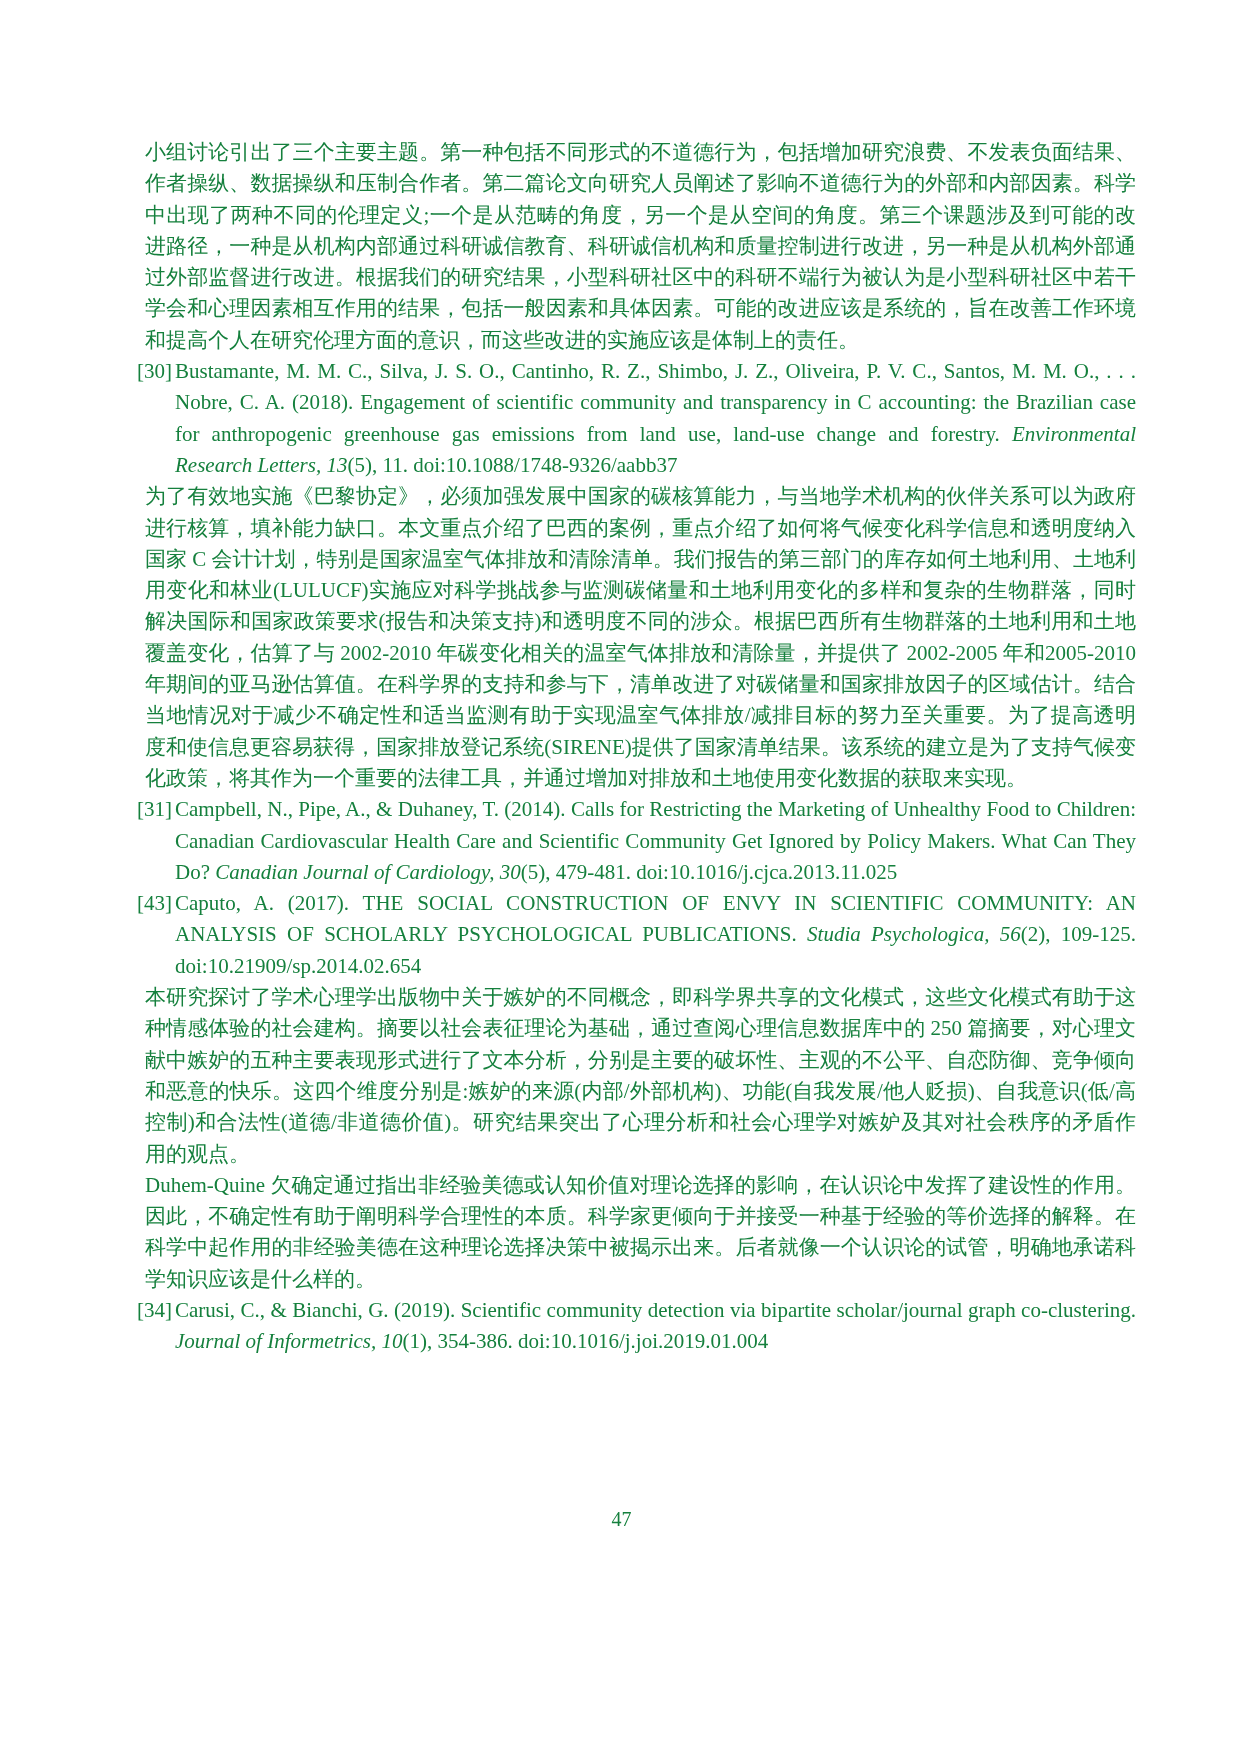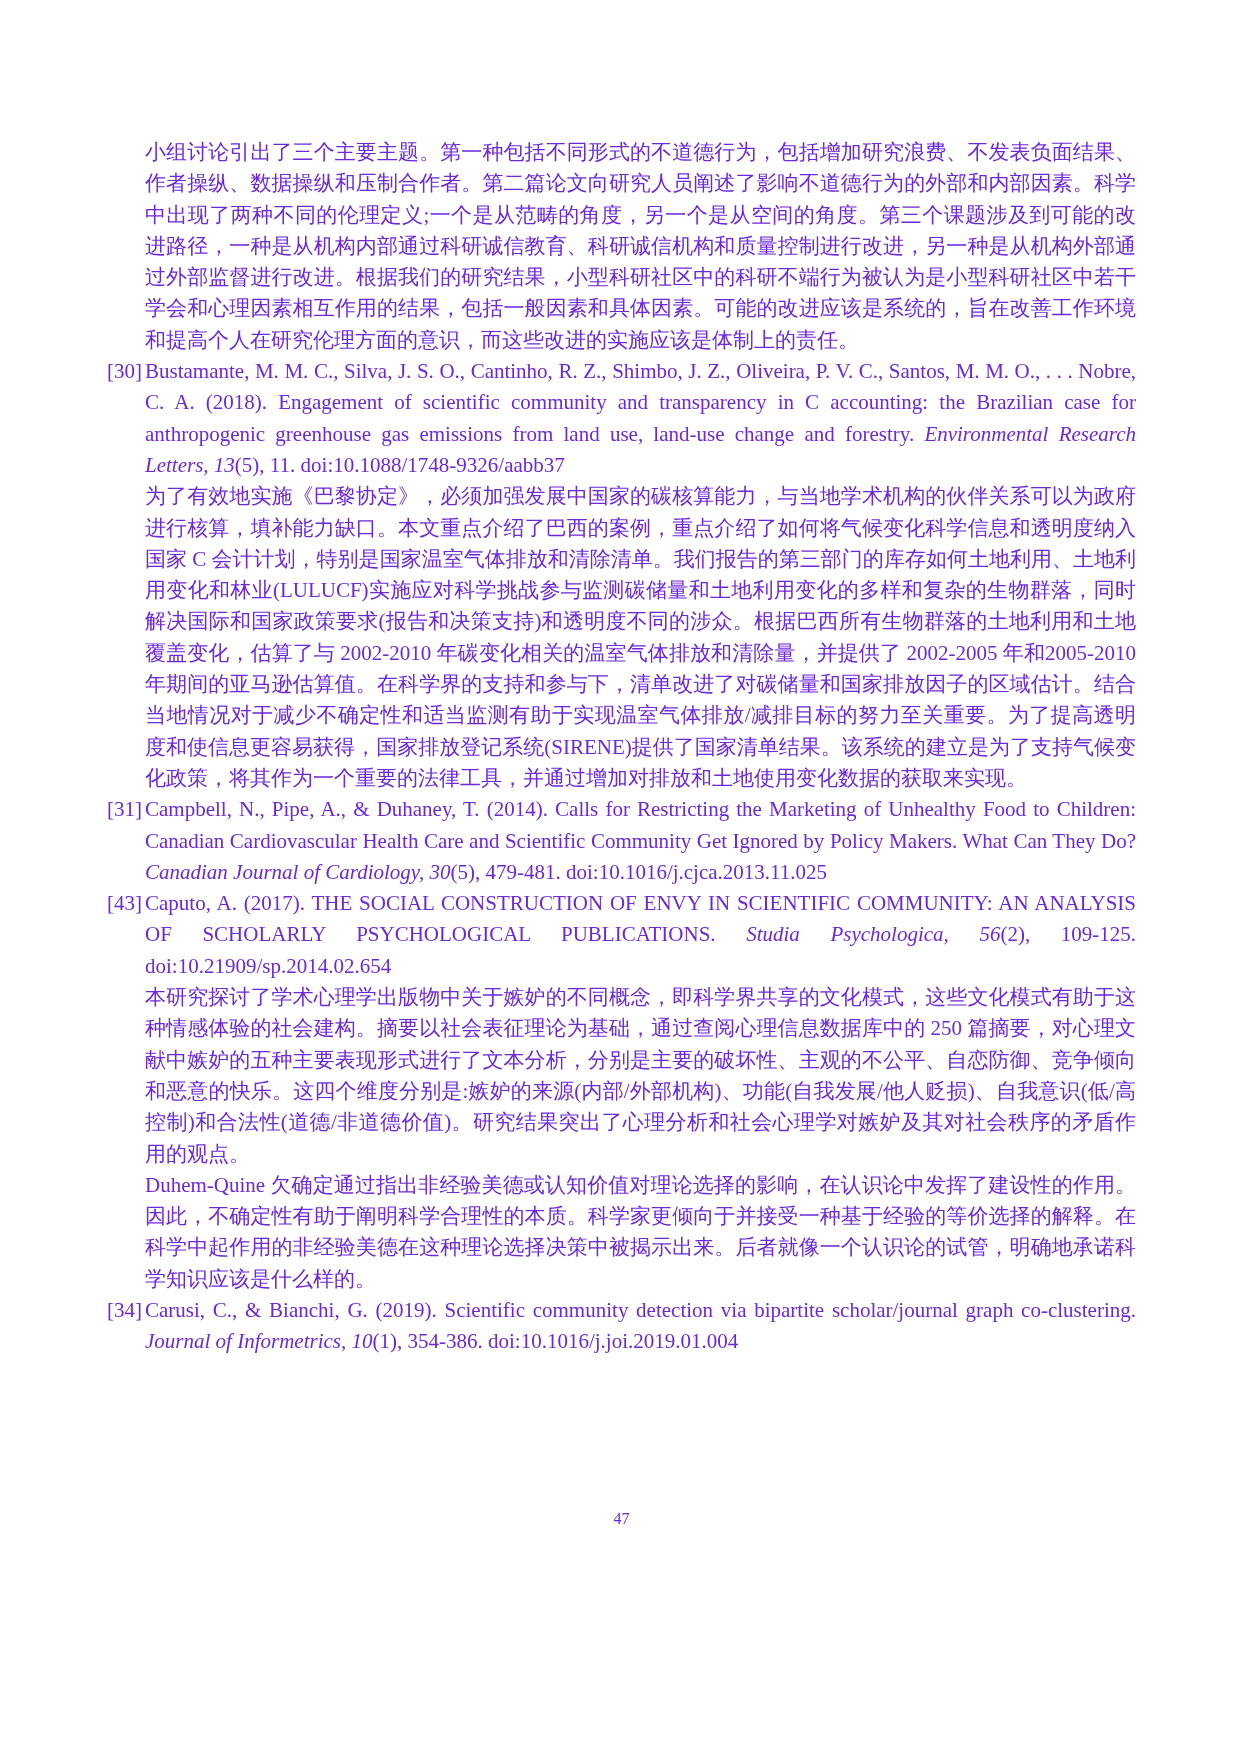--- a/index.html
+++ b/index.html
@@ -3,43 +3,43 @@
 <meta charset="utf-8">
 <style>
   html, body { margin: 0; padding: 0; background: #ffffff; }
   .page {
     position: relative;
     width: 1240px;
     height: 1753px;
     background: #ffffff;
     overflow: hidden;
     font-family: "Liberation Serif", "DejaVu Serif", serif;
-    color: #6d28d9;
+    color: #15803d;
   }
   .content {
     position: absolute;
     left: 107px;
     top: 137px;
     width: 1029px;
     font-size: 21px;
     line-height: 31.3px;
     text-align: justify;
   }
   p { margin: 0; }
   .indented { padding-left: 38px; }
-  .citation { padding-left: 38px; text-indent: -38px; }
+  .citation { padding-left: 38px; text-indent: -38px; margin-left: 30px; }
   .ref-label { display: inline-block; width: 38px; text-indent: 0; }
   .it { font-style: italic; }
   .page-number {
     position: absolute;
     left: 107px;
     top: 1506px;
     width: 1029px;
     text-align: center;
-    font-size: 16px;
+    font-size: 20px;
     line-height: 26px;
   }
 </style>
 </head>
 <body>
 
 <div class="page">
   <div class="content">
 
     <p class="indented">小组讨论引出了三个主要主题。第一种包括不同形式的不道德行为，包括增加研究浪费、不发表负面结果、作者操纵、数据操纵和压制合作者。第二篇论文向研究人员阐述了影响不道德行为的外部和内部因素。科学中出现了两种不同的伦理定义;一个是从范畴的角度，另一个是从空间的角度。第三个课题涉及到可能的改进路径，一种是从机构内部通过科研诚信教育、科研诚信机构和质量控制进行改进，另一种是从机构外部通过外部监督进行改进。根据我们的研究结果，小型科研社区中的科研不端行为被认为是小型科研社区中若干学会和心理因素相互作用的结果，包括一般因素和具体因素。可能的改进应该是系统的，旨在改善工作环境和提高个人在研究伦理方面的意识，而这些改进的实施应该是体制上的责任。</p>

